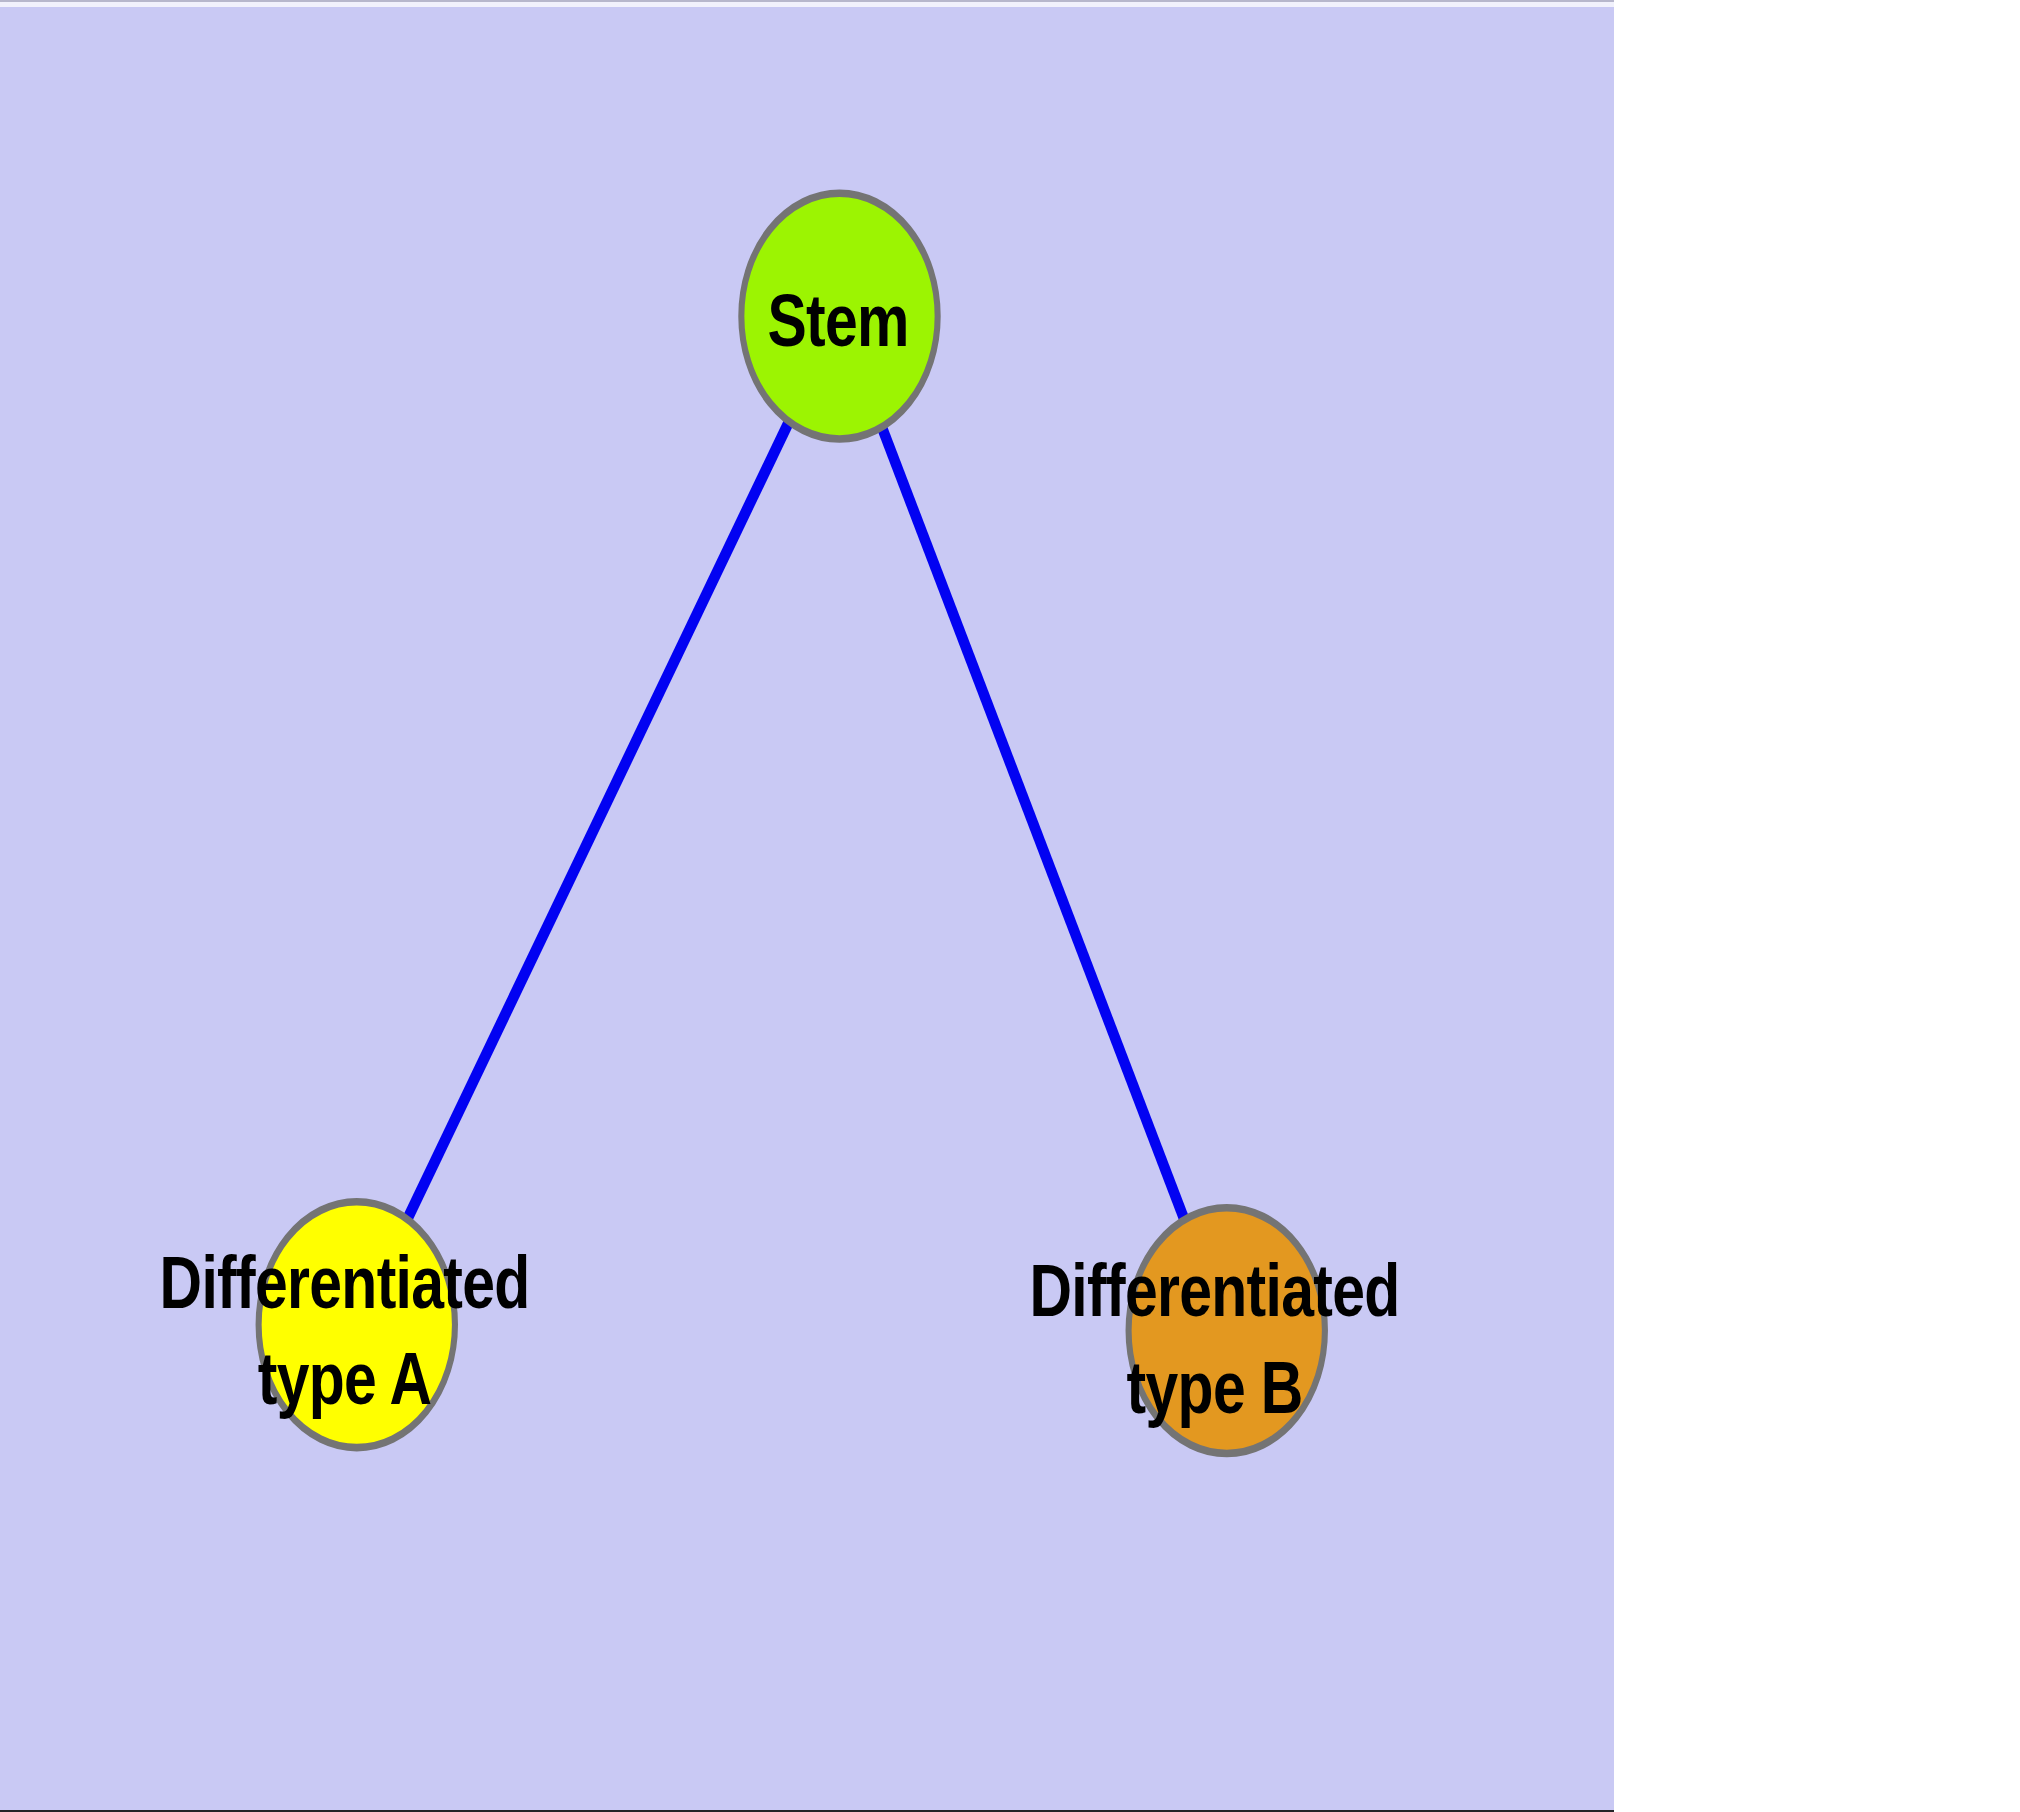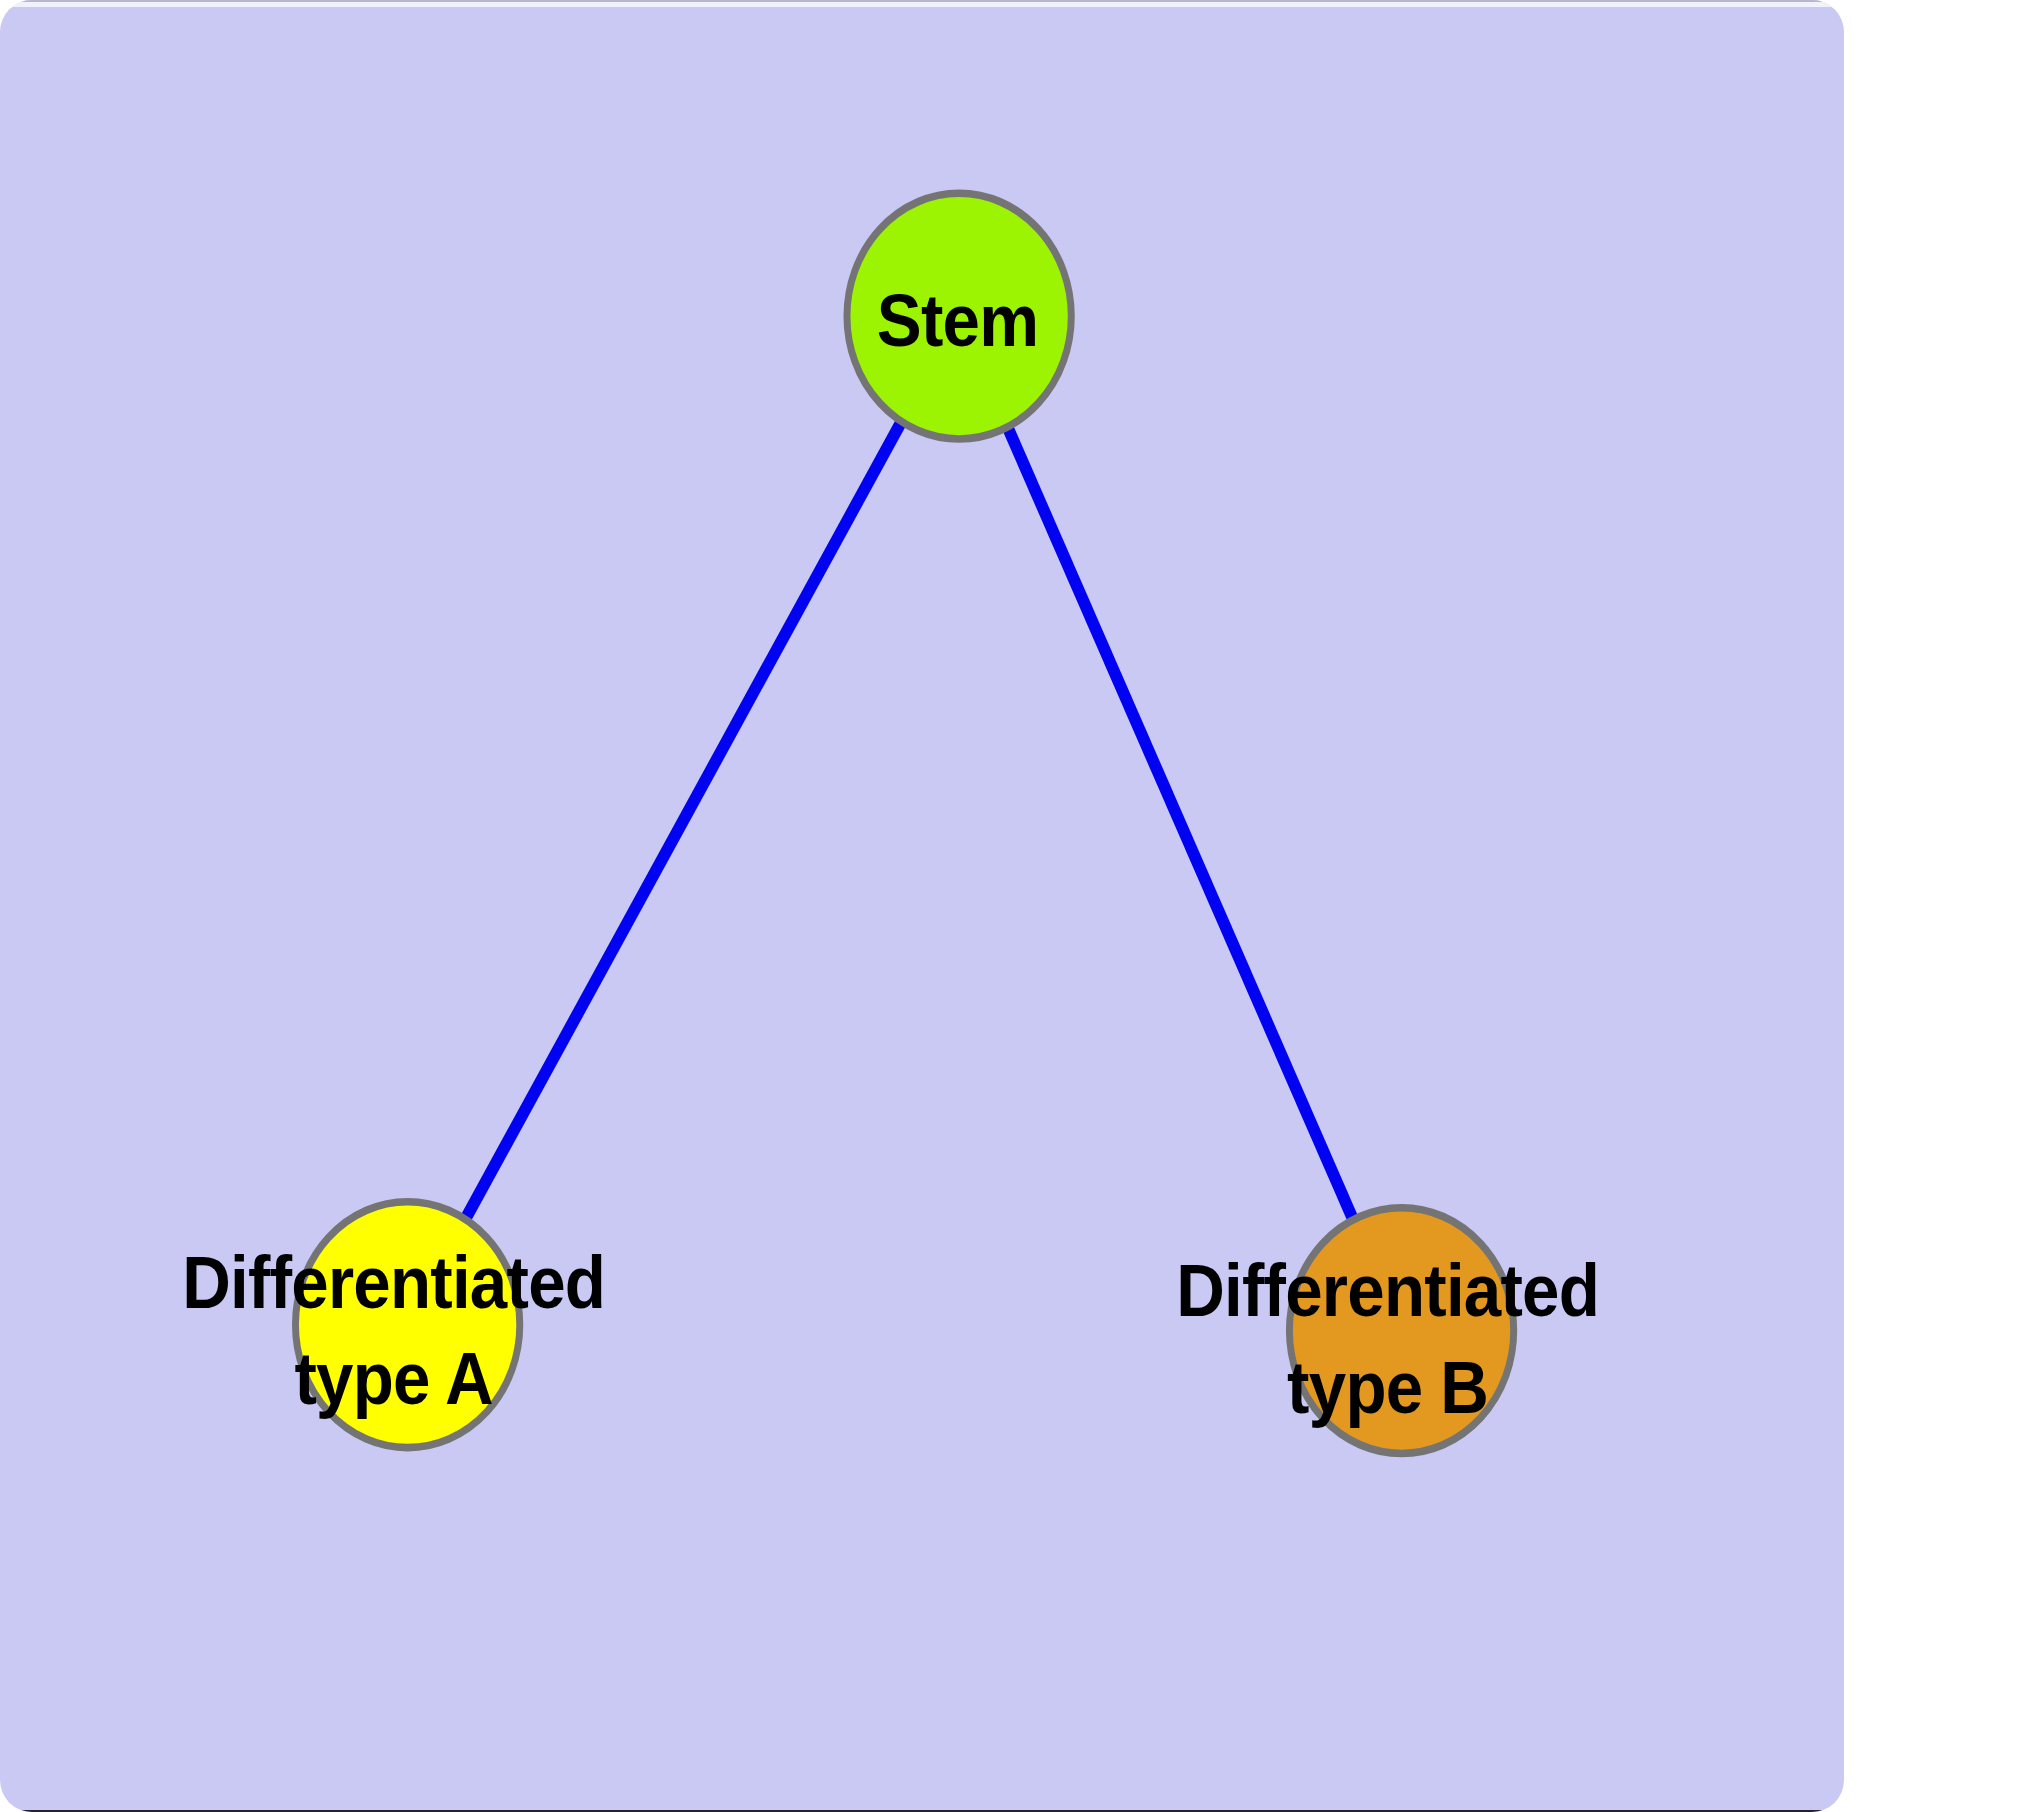--- a/index.html
+++ b/index.html
@@ -3,24 +3,23 @@
 <meta charset="utf-8">
 <style>
   html, body {
     margin: 0;
     padding: 0;
     background: #ffffff;
     font-family: "Liberation Sans", sans-serif;
   }
   .stage {
     position: relative;
-    width: 1844px;
+    width: 1614px;
     height: 1812px;
     overflow: hidden;
-    border-radius: 32px;
   }
   .graph-svg {
     position: absolute;
     inset: 0;
     width: 100%;
     height: 100%;
     display: block;
   }
   
   .top-hairline {

